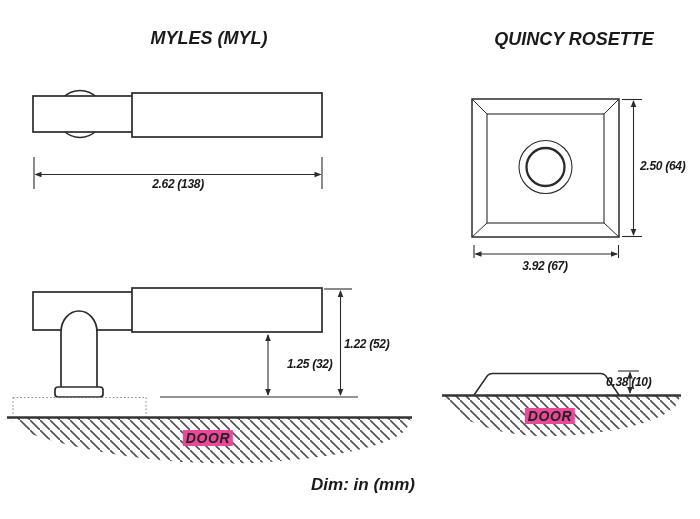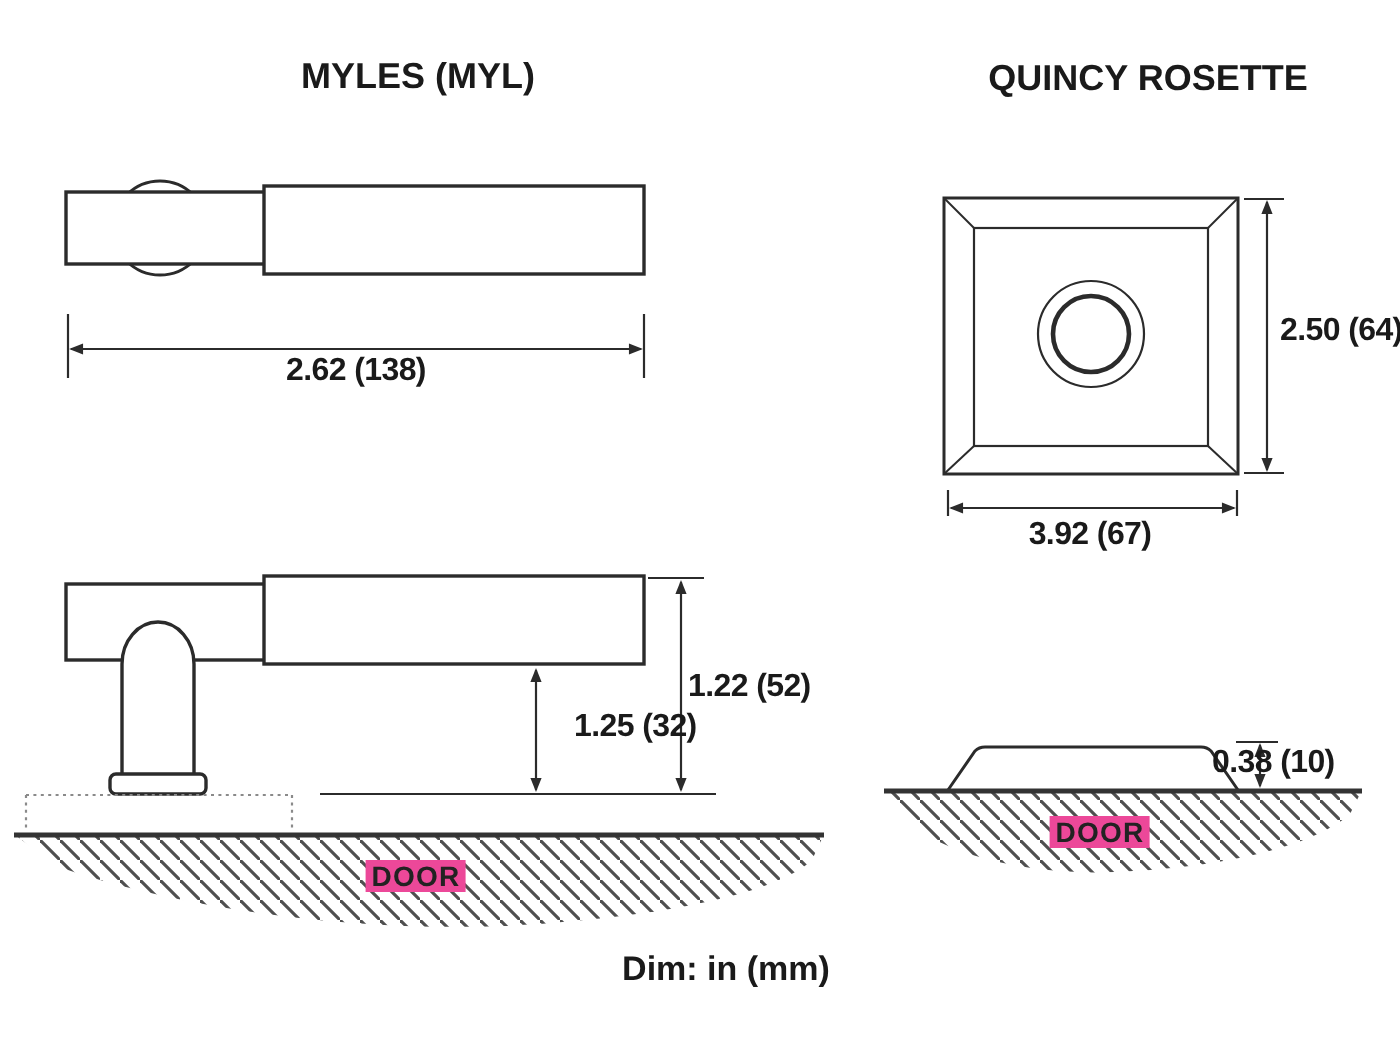--- a/index.html
+++ b/index.html
@@ -1,23 +1,23 @@
 <!DOCTYPE html>
 <html><head>
 <meta charset="utf-8">
 <style>
   html,body{margin:0;padding:0;background:#ffffff;}
   .page{
     position:relative;width:700px;height:519px;background:#ffffff;overflow:hidden;
-    font-family:"Liberation Sans","DejaVu Sans",sans-serif;color:#1a1a1a;
+    font-family:"Liberation Sans","DejaVu Sans",sans-serif;color:#1a1a1a;font-style:italic;
   }
   .page svg{position:absolute;left:0;top:0;}
   .lbl{position:absolute;font-weight:bold;white-space:nowrap;color:#1a1a1a;}
   .title{font-size:18px;transform:translateX(-50%);letter-spacing:0px;}
-  .dim{font-size:16px;letter-spacing:-0.3px;}
+  .dim{font-size:12px;letter-spacing:-0.3px;}
   .dim.centered{transform:translateX(-50%);}
   .dim.vmid{transform:translateY(-50%);}
   .door{font-size:14px;letter-spacing:0.6px;background:#ec4899;padding:0 3px;
         transform:translate(-50%,-50%);color:#222;}
   .footer{font-size:17px;transform:translateX(-50%);}
 </style>
 </head>
 <body>
 
 <div class="page">

